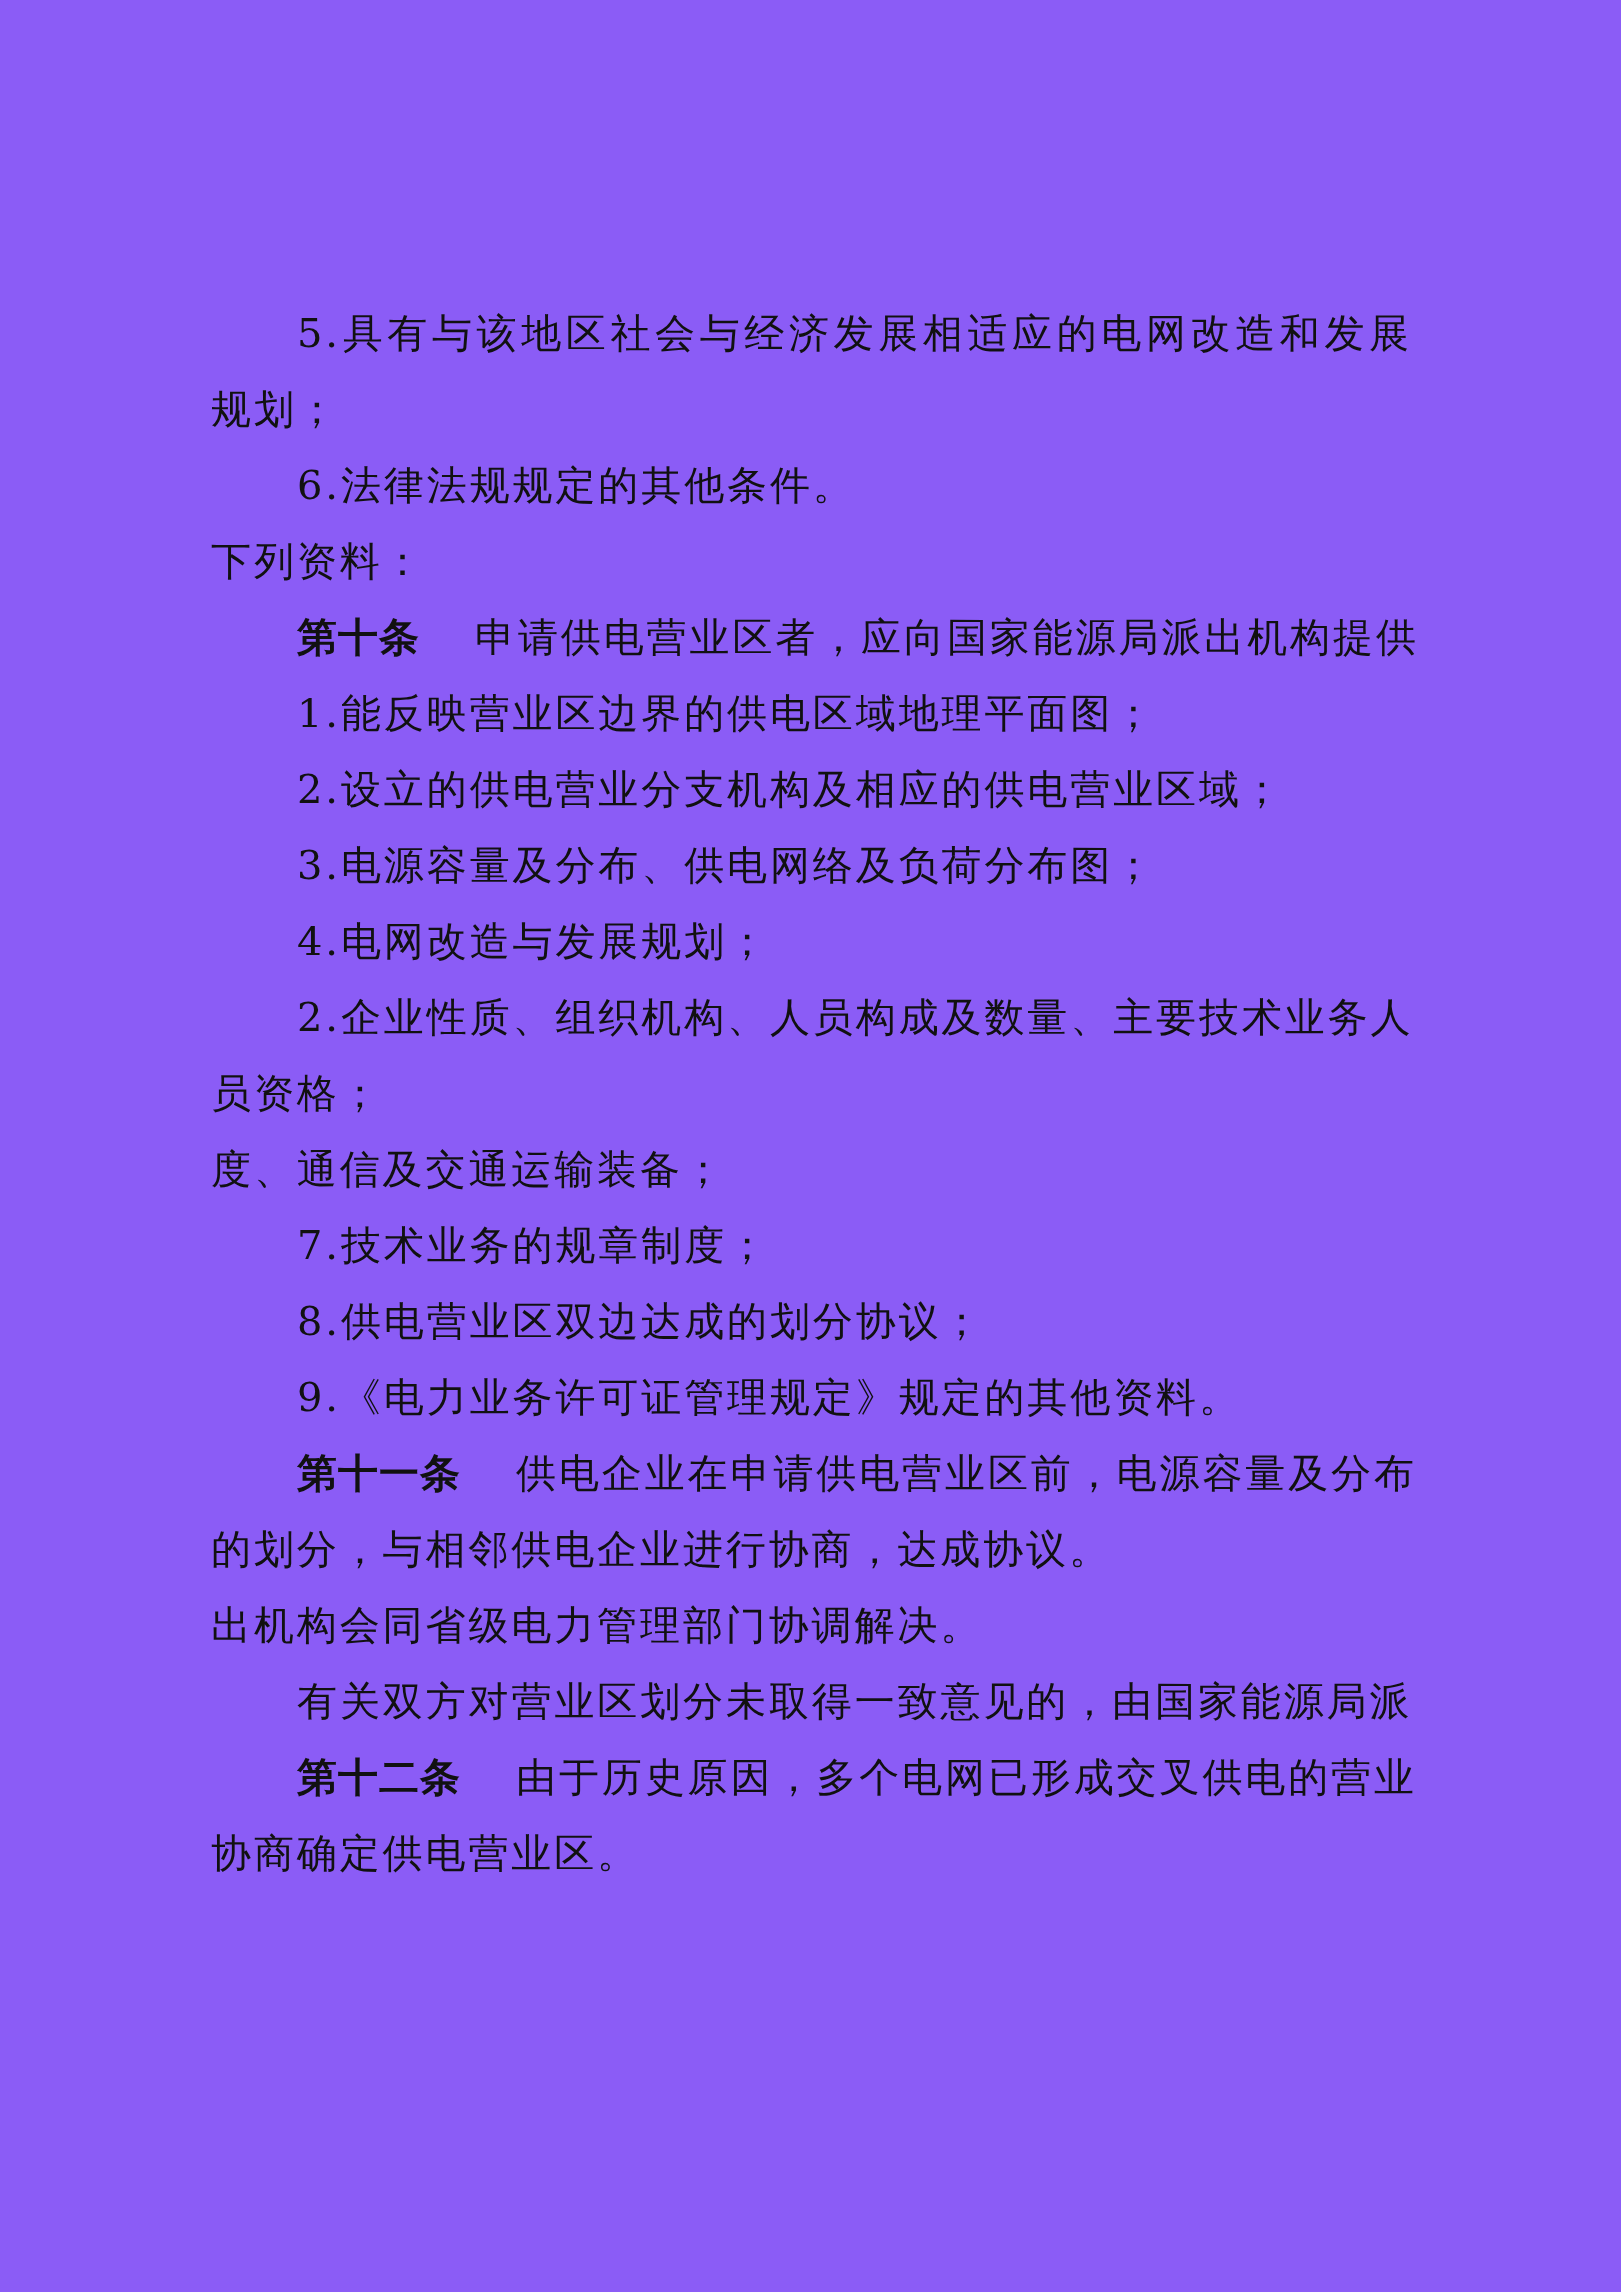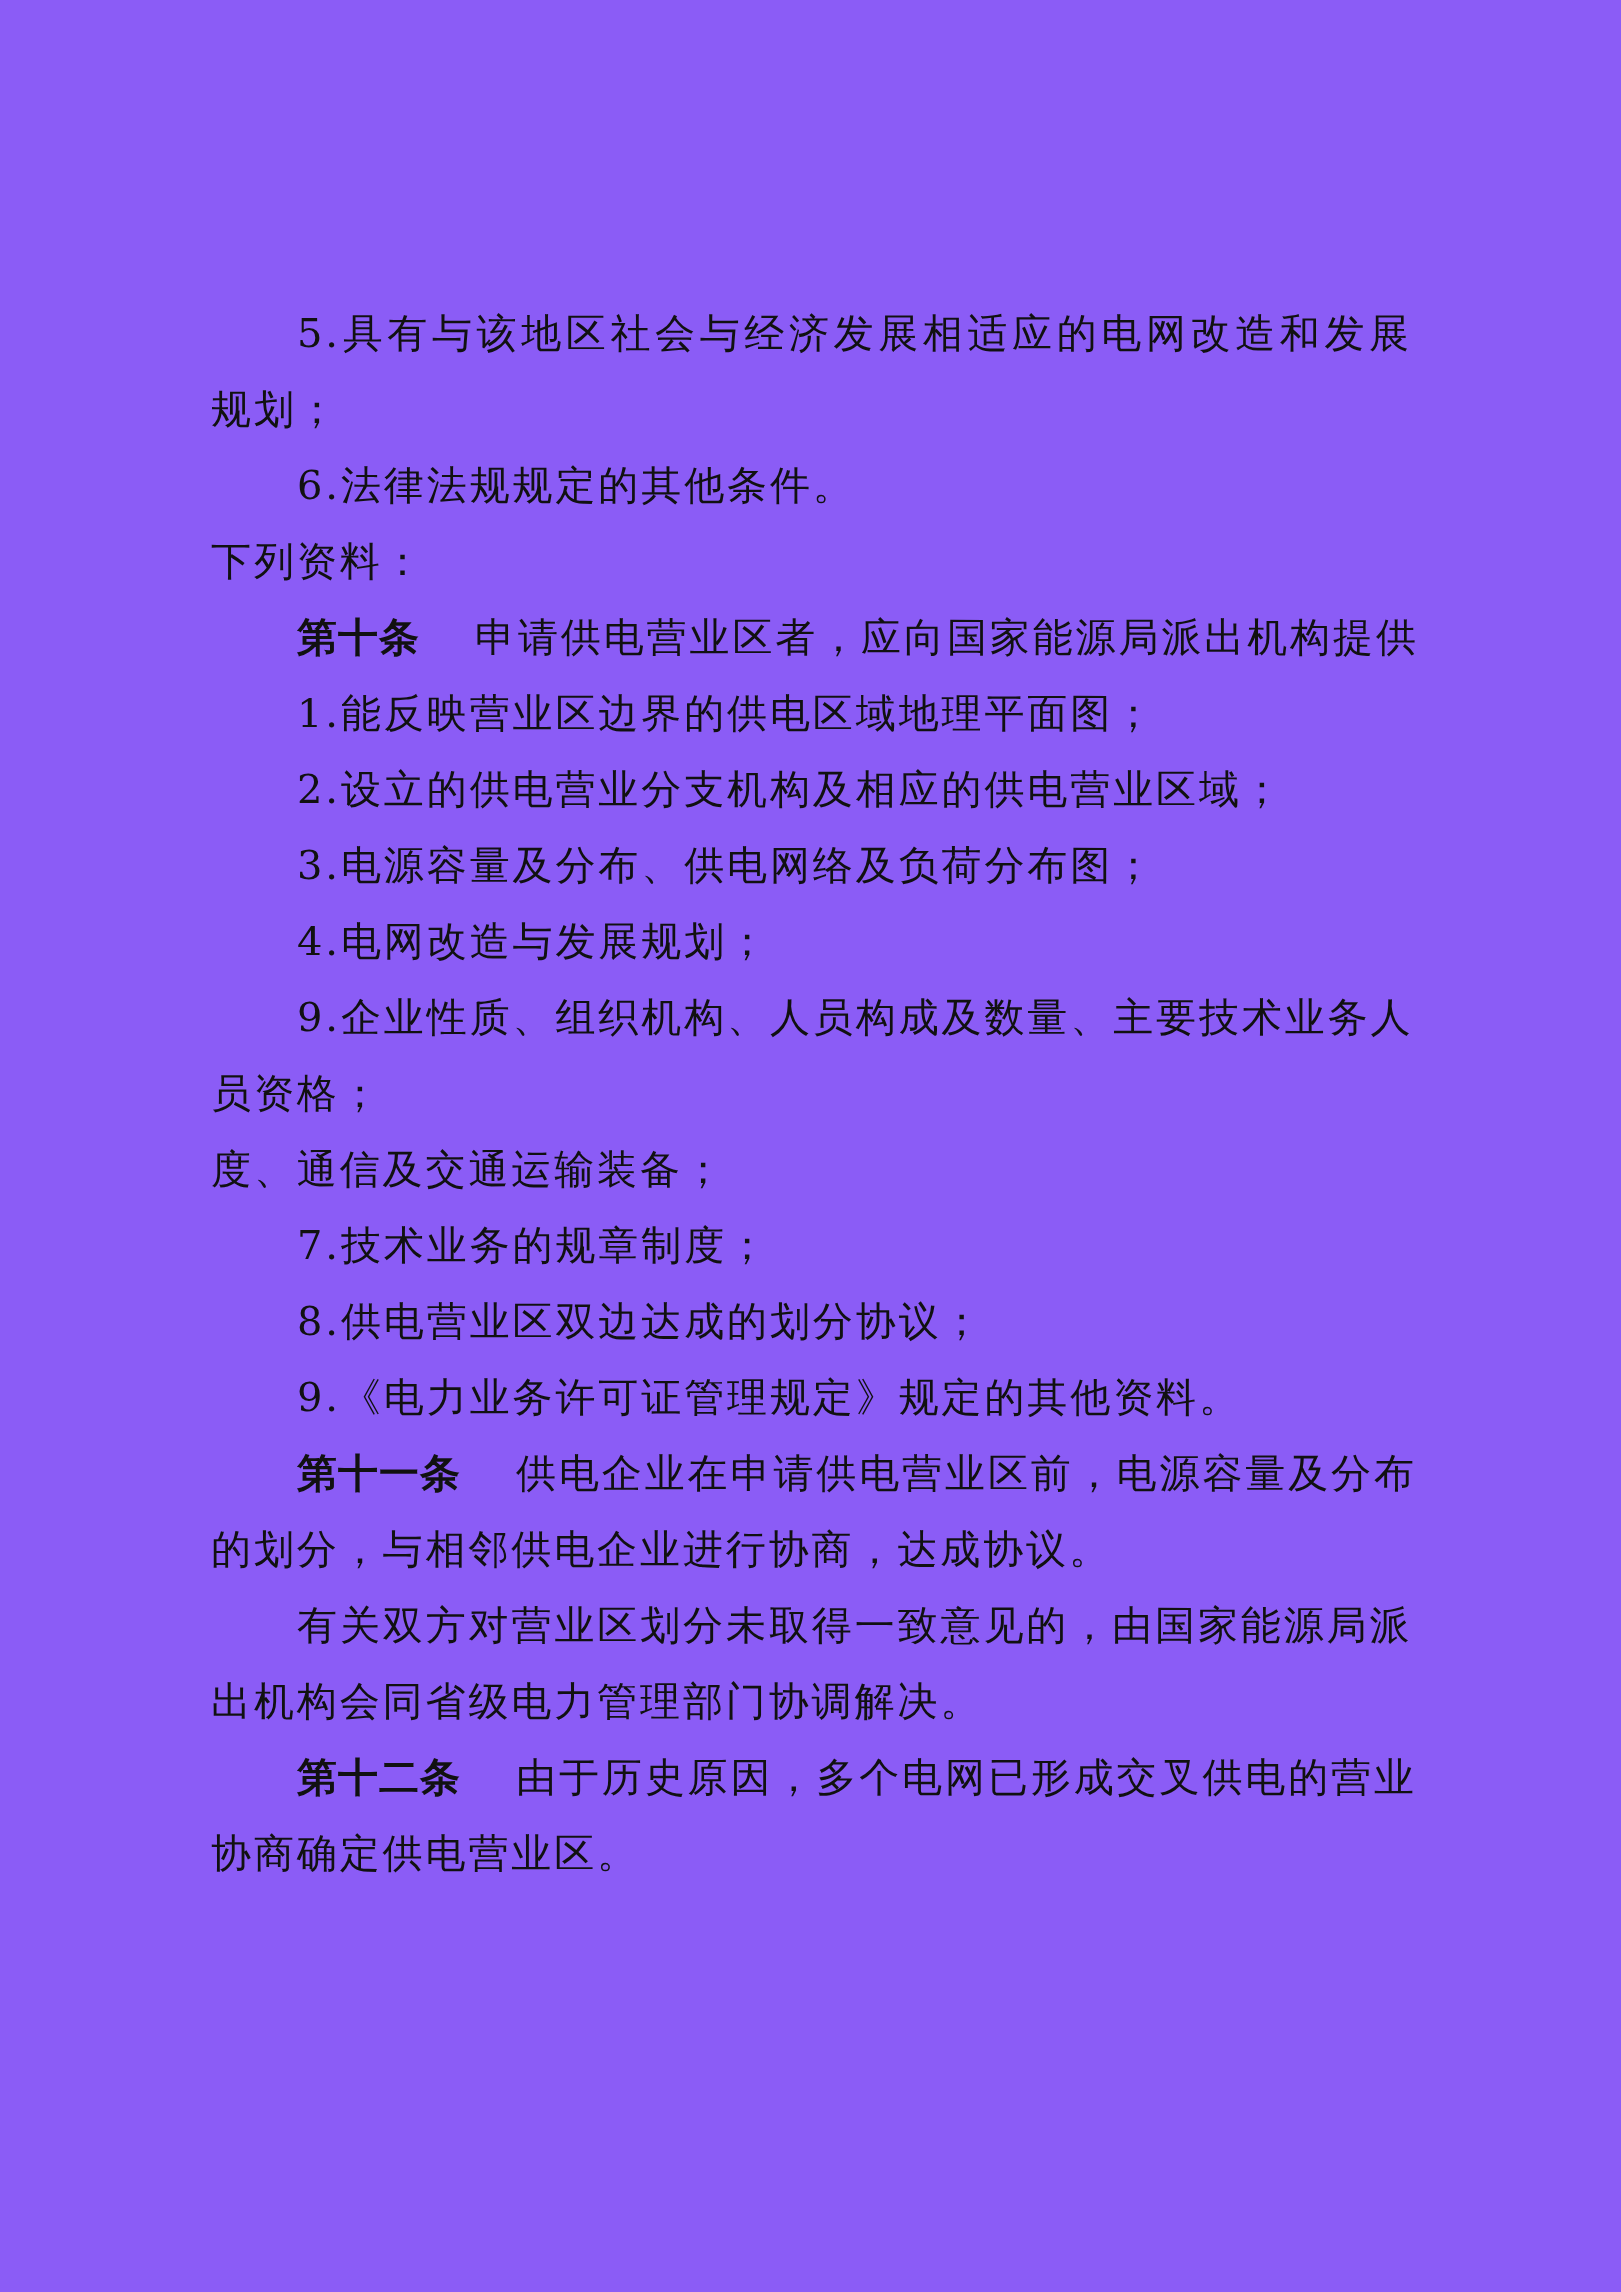--- a/index.html
+++ b/index.html
@@ -99,21 +99,21 @@
       <span class="txt">2.设立的供电营业分支机构及相应的供电营业区域；</span>
     </div>
     <div class="line indent last">
       <span class="txt">3.电源容量及分布、供电网络及负荷分布图；</span>
     </div>
     <div class="line indent last">
       <span class="txt">4.电网改造与发展规划；</span>
     </div>
 
     <div class="line indent">
-      <span class="txt">9.企业性质、组织机构、人员构成及数量、主要技术业务人</span>
+      <span class="txt">2.企业性质、组织机构、人员构成及数量、主要技术业务人</span>
     </div>
     <div class="line last">
       <span class="txt">员资格；</span>
     </div>
 
     <div class="line last">
       <span class="txt">度、通信及交通运输装备；</span>
     </div>
 
     <div class="line indent last">
@@ -129,25 +129,25 @@
     <div class="line indent">
       <div class="row">
         <span class="heading">第十一条</span>
         <span class="txt">供电企业在申请供电营业区前，电源容量及分布</span>
       </div>
     </div>
     <div class="line last">
       <span class="txt">的划分，与相邻供电企业进行协商，达成协议。</span>
     </div>
 
+    <div class="line last">
+      <span class="txt">出机构会同省级电力管理部门协调解决。</span>
+    </div>
     <div class="line indent">
       <span class="txt">有关双方对营业区划分未取得一致意见的，由国家能源局派</span>
-    </div>
-    <div class="line last">
-      <span class="txt">出机构会同省级电力管理部门协调解决。</span>
     </div>
 
     <div class="line indent">
       <div class="row">
         <span class="heading">第十二条</span>
         <span class="txt">由于历史原因，多个电网已形成交叉供电的营业</span>
       </div>
     </div>
     <div class="line last">
       <span class="txt">协商确定供电营业区。</span>

